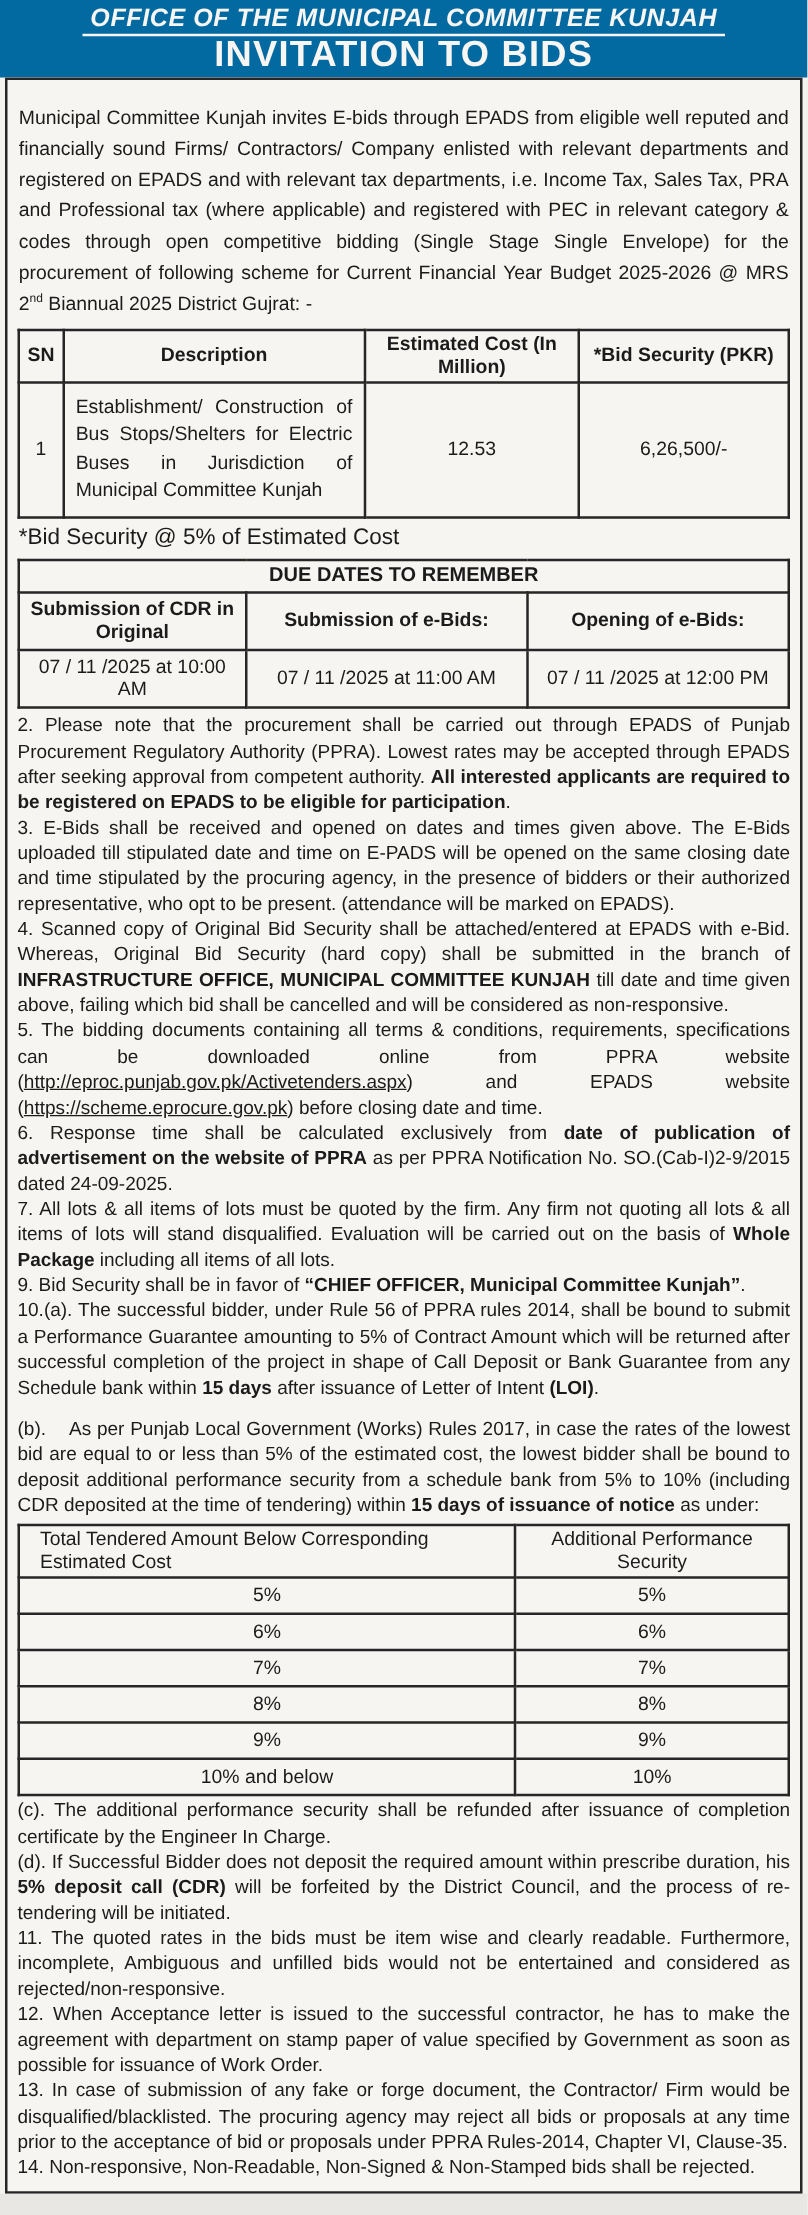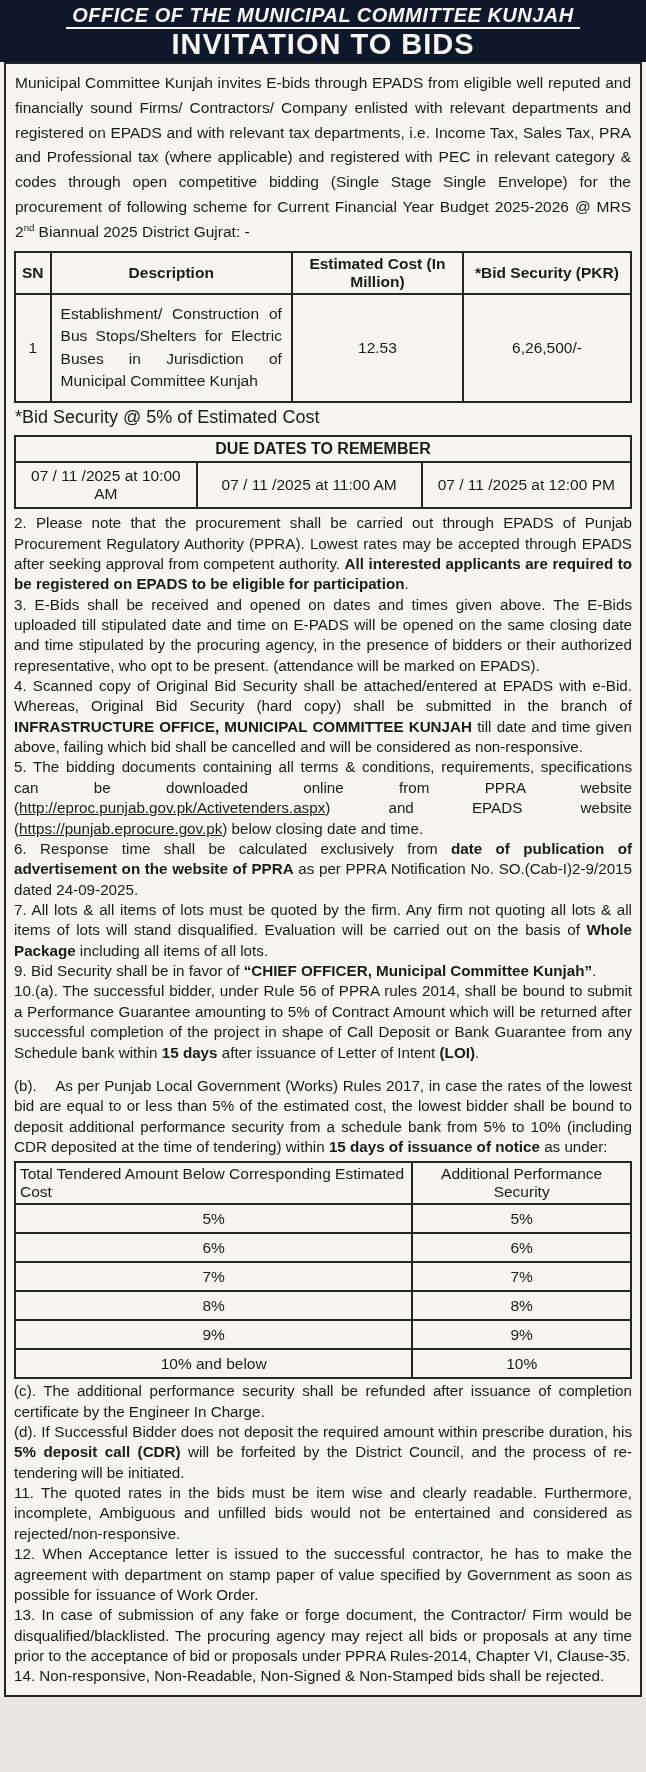--- a/index.html
+++ b/index.html
@@ -6,21 +6,21 @@
   body{
     width:646px;
     background:#e9e7e3;
     font-family:"Liberation Sans","DejaVu Sans",sans-serif;
     color:#1b1b1b;
     -webkit-font-smoothing:antialiased;
   }
   .page{width:646px;background:#f4f2ef;}
 
   
-  .masthead{background:#0f172a;color:#f7f6f3;text-align:center;padding:4px 0 3px;}
+  .masthead{background:#0369a1;color:#f7f6f3;text-align:center;padding:4px 0 3px;}
   .office-title{
     display:inline-block;
     font-size:20px;font-weight:bold;font-style:italic;
     letter-spacing:.5px;
     border-bottom:2px solid #f7f6f3;
     padding:0 6px 1px;
     line-height:1.1;
   }
   .banner-title{
     font-size:29px;font-weight:bold;letter-spacing:1px;
@@ -28,21 +28,21 @@
   }
 
   
   .doc-body{
     margin:0 4px;
     border:2px solid #262626;
     background:#f6f5f2;
     padding:2px 8px 8px;
   }
   .intro{
-    margin:5px 1px 6px;
+    margin:17px 1px 6px;
     font-size:15.5px;line-height:1.6;
     text-align:justify;
   }
   sup,.sup{vertical-align:super;font-size:.62em;line-height:0;}
   .b{font-weight:bold;}
   .u{text-decoration:underline;}
 
   table{border-collapse:collapse;width:100%;}
   th,td{border:2px solid #262626;font-size:15.5px;padding:2px 6px;}
   th{font-weight:bold;text-align:center;}
@@ -61,21 +61,21 @@
   .dates-table th,.dates-table td{padding:4px 2px;}
 
   .clauses p{
     margin:0;font-size:15.2px;line-height:1.34;
     text-align:justify;
   }
   #clauses-a{margin-top:4px;}
   #clauses-a p:nth-child(9){margin-top:13px;}
   #clauses-a p:nth-child(10){margin-top:15px;}
   .security-table{margin:4px 0 2px;}
-  .security-table th{font-weight:normal;text-align:left;padding:2px 4px;}
+  .security-table th{font-weight:normal;text-align:left;padding:2px 16px;}
   .security-table th.right{text-align:center;margin-top:12px;}
   .security-table td{text-align:center;padding:3px 6px;height:21px;}
 </style>
 </head>
 <body>
 
 <div class="page">
 
   <header class="masthead">
     <div class="office-title">OFFICE OF THE MUNICIPAL COMMITTEE KUNJAH</div>
@@ -116,35 +116,40 @@
     <table class="dates-table">
       <colgroup>
         <col style="width:29.5%">
           <col style="width:36.5%">
           <col style="width:34%">
       </colgroup>
       <thead>
         <tr>
           <th class="title" colspan="3">DUE DATES TO REMEMBER</th>
         </tr>
+        <tr>
+          <th>Submission of CDR in Original</th>
+          <th>Submission of e-Bids:</th>
+          <th>Opening of e-Bids:</th>
+        </tr>
       </thead>
       <tbody>
         <tr>
           <td class="c">07 / 11 /2025 at 10:00 AM</td>
           <td class="c">07 / 11 /2025 at 11:00 AM</td>
           <td class="c">07 / 11 /2025 at 12:00 PM</td>
         </tr>
       </tbody>
     </table>
 
     <div class="clauses" id="clauses-a">
         <p><span>2. Please note that the procurement shall be carried out through EPADS of Punjab Procurement Regulatory Authority (PPRA). Lowest rates may be accepted through EPADS after seeking approval from competent authority. </span><span class="b">All interested applicants are required to be registered on EPADS to be eligible for participation</span><span>.</span></p>
         <p><span>3. E-Bids shall be received and opened on dates and times given above. The E-Bids uploaded till stipulated date and time on E-PADS will be opened on the same closing date and time stipulated by the procuring agency, in the presence of bidders or their authorized representative, who opt to be present. (attendance will be marked on EPADS).</span></p>
         <p><span>4. Scanned copy of Original Bid Security shall be attached/entered at EPADS with e-Bid. Whereas, Original Bid Security (hard copy) shall be submitted in the branch of </span><span class="b">INFRASTRUCTURE OFFICE, MUNICIPAL COMMITTEE KUNJAH</span><span> till date and time given above, failing which bid shall be cancelled and will be considered as non-responsive.</span></p>
-        <p><span>5. The bidding documents containing all terms &amp; conditions, requirements, specifications can be downloaded online from PPRA website (</span><span class="u">http://eproc.punjab.gov.pk/Activetenders.aspx</span><span>) and EPADS website (</span><span class="u">https://punjab.eprocure.gov.pk</span><span>) below closing date and time.</span></p>
+        <p><span>5. The bidding documents containing all terms &amp; conditions, requirements, specifications can be downloaded online from PPRA website (</span><span class="u">http://eproc.punjab.gov.pk/Activetenders.aspx</span><span>) and EPADS website (</span><span class="u">https://scheme.eprocure.gov.pk</span><span>) before closing date and time.</span></p>
         <p><span>6. Response time shall be calculated exclusively from </span><span class="b">date of publication of advertisement on the website of PPRA</span><span> as per PPRA Notification No. SO.(Cab-I)2-9/2015 dated 24-09-2025.</span></p>
         <p><span>7. All lots &amp; all items of lots must be quoted by the firm. Any firm not quoting all lots &amp; all items of lots will stand disqualified. Evaluation will be carried out on the basis of </span><span class="b">Whole Package</span><span> including all items of all lots.</span></p>
         <p><span>9. Bid Security shall be in favor of </span><span class="b">“CHIEF OFFICER, Municipal Committee Kunjah”</span><span>.</span></p>
         <p><span>10.(a). The successful bidder, under Rule 56 of PPRA rules 2014, shall be bound to submit a Performance Guarantee amounting to 5% of Contract Amount which will be returned after successful completion of the project in shape of Call Deposit or Bank Guarantee from any Schedule bank within </span><span class="b">15 days</span><span> after issuance of Letter of Intent </span><span class="b">(LOI)</span><span>.</span></p>
         <p><span>(b).&nbsp;&nbsp;&nbsp;&nbsp;As per Punjab Local Government (Works) Rules 2017, in case the rates of the lowest bid are equal to or less than 5% of the estimated cost, the lowest bidder shall be bound to deposit additional performance security from a schedule bank from 5% to 10% (including CDR deposited at the time of tendering) within </span><span class="b">15 days of issuance of notice</span><span> as under:</span></p>
       </div>
 
     <table class="security-table">
       <colgroup>
         <col style="width:64.5%">

